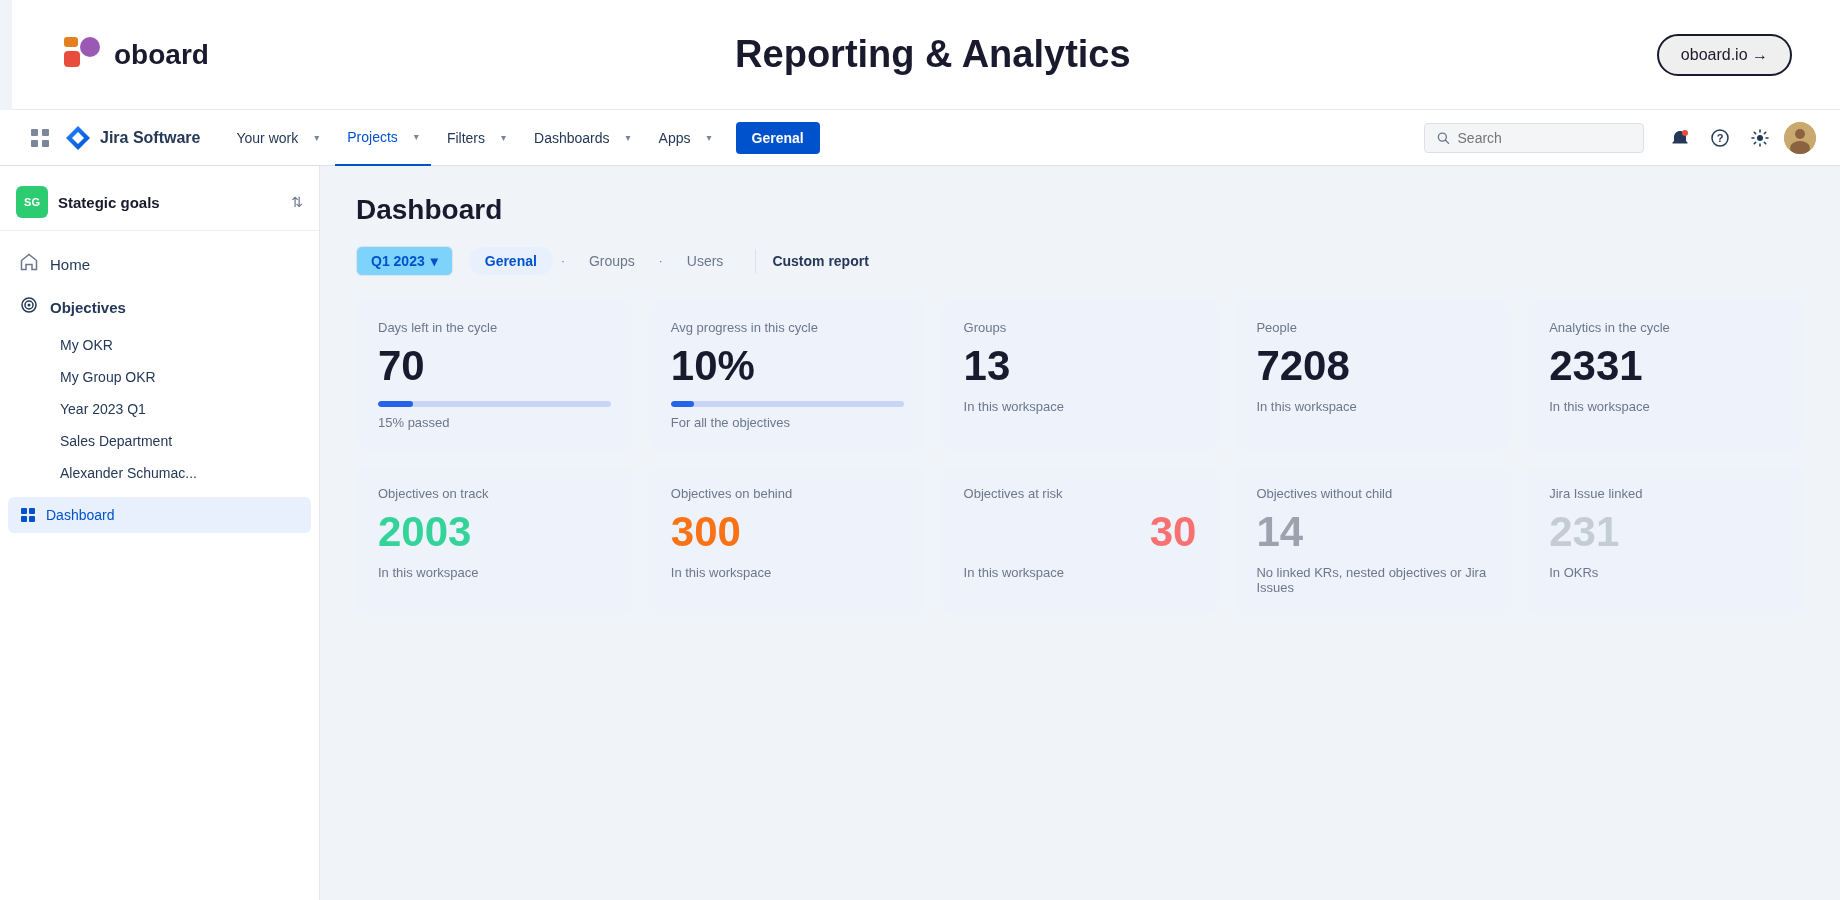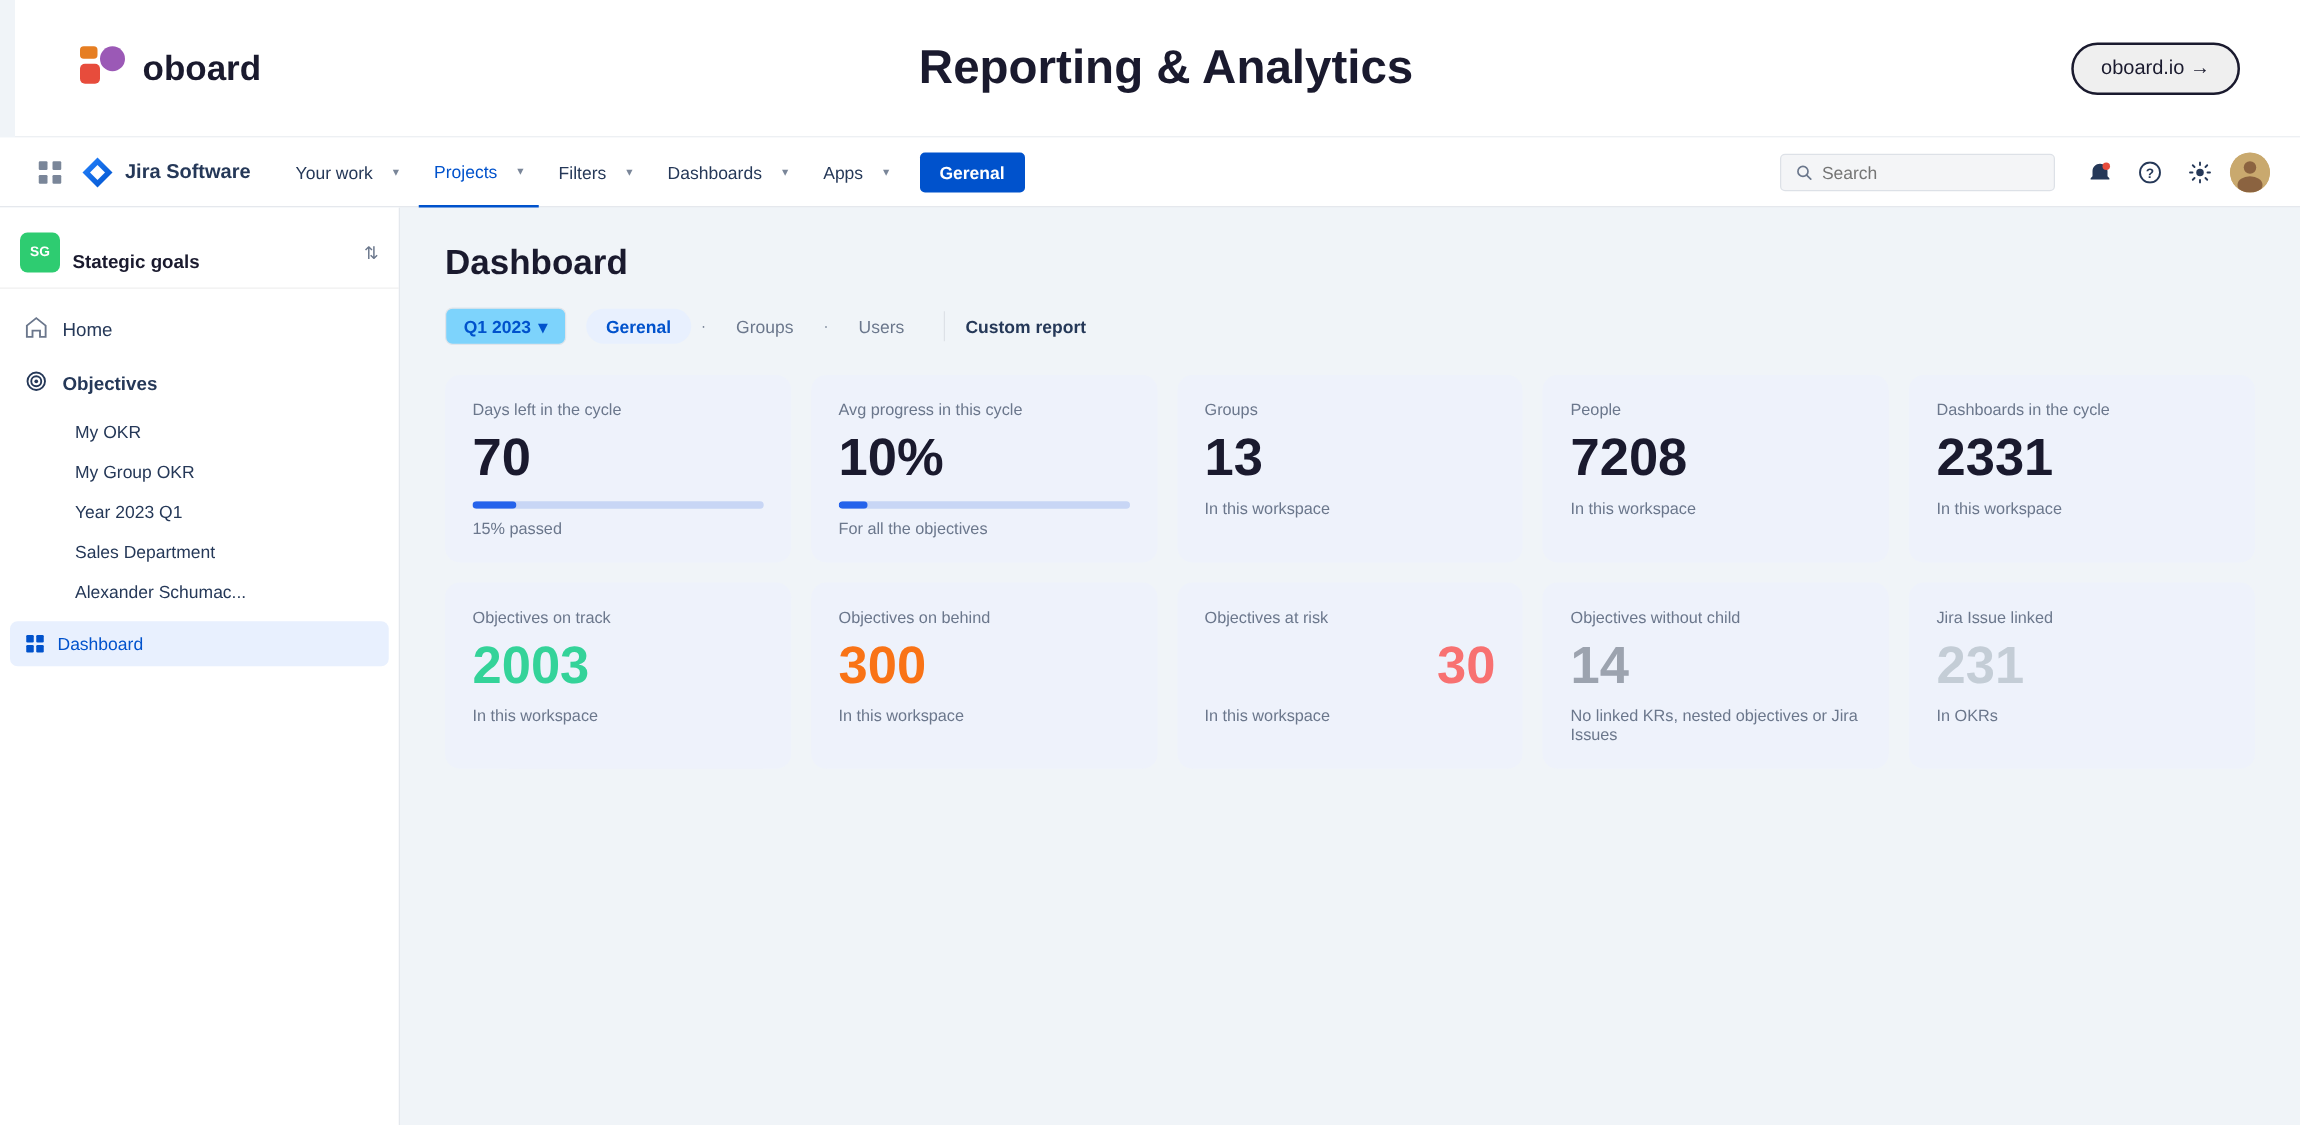--- a/index.html
+++ b/index.html
@@ -186,21 +186,21 @@
     .workspace-selector {
       display: flex;
       align-items: center;
       justify-content: space-between;
       padding: 12px 16px;
       border-bottom: 1px solid #f0f0f0;
       margin-bottom: 8px;
     }
     .workspace-left {
       display: flex;
-      align-items: flex-end;
+      align-items: center;
       gap: 10px;
     }
     .workspace-badge {
       width: 32px;
       height: 32px;
       background: #2ecc71;
       border-radius: 6px;
       display: flex;
       align-items: center;
       justify-content: center;
@@ -582,21 +582,21 @@
         <span class="stat-sub">In this workspace</span>
       </div>
 
       <div class="stat-card">
         <span class="stat-label">People</span>
         <span class="stat-value">7208</span>
         <span class="stat-sub">In this workspace</span>
       </div>
 
       <div class="stat-card">
-        <span class="stat-label">Dashboards in the cycle</span>
+        <span class="stat-label">Analytics in the cycle</span>
         <span class="stat-value">2331</span>
         <span class="stat-sub">In this workspace</span>
       </div>
     </div>
 
     <div class="stats-row">
 
       <div class="stat-card">
         <span class="stat-label">Objectives on track</span>
         <span class="stat-value stat-value-green">2003</span>

